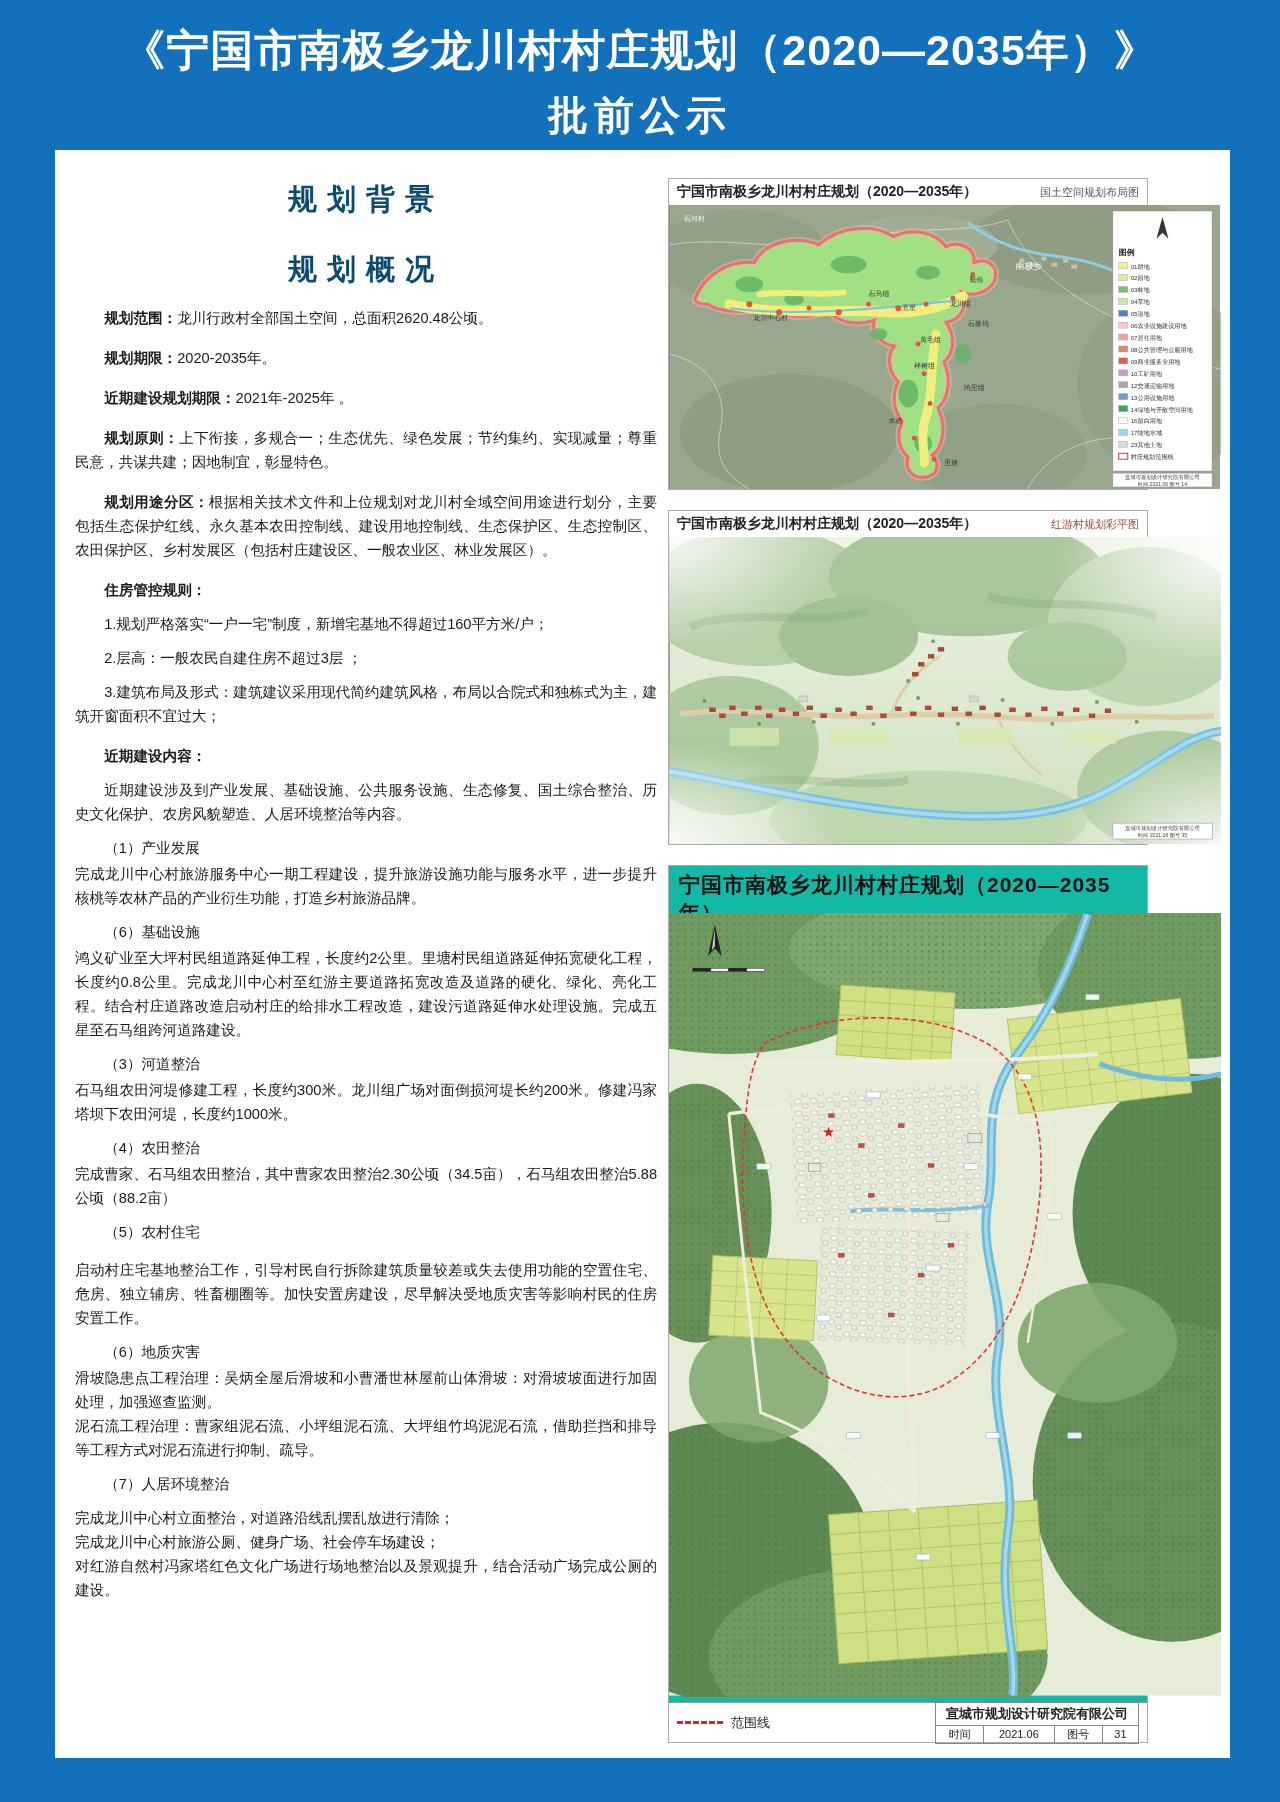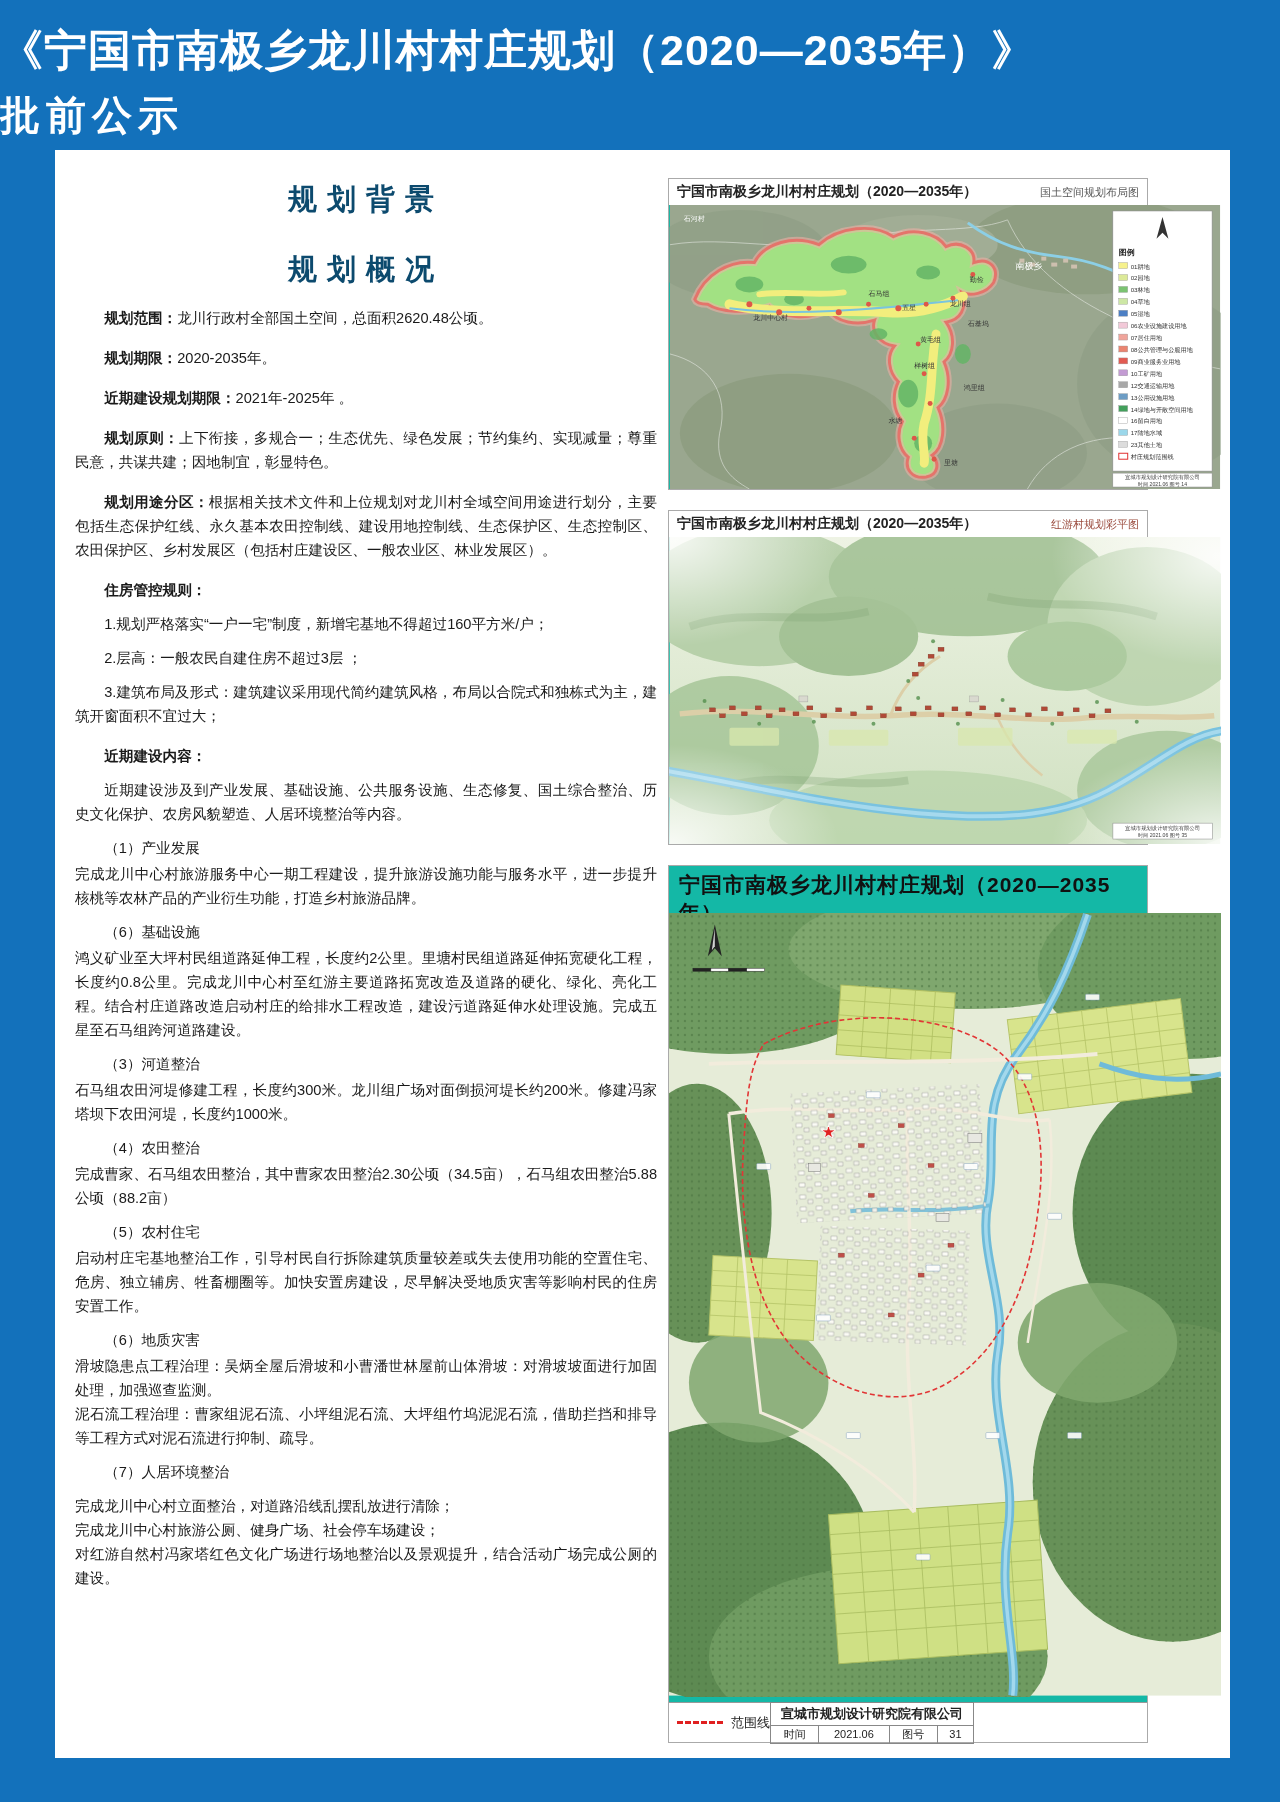--- a/index.html
+++ b/index.html
@@ -1,19 +1,19 @@
 <!DOCTYPE html>
 <html><head>
 <meta charset="utf-8">
 <style>
   html,body{margin:0;padding:0;}
   body{font-family:"Liberation Sans","DejaVu Sans",sans-serif;}
   .page{position:relative;width:1280px;height:1802px;background:#1371BB;overflow:hidden;}
   
-  .banner{position:absolute;top:0;left:0;width:1280px;height:150px;text-align:left;color:#fff;}
+  .banner{position:absolute;top:0;left:0;width:1280px;height:150px;text-align:center;color:#fff;}
   .banner-title{margin-top:22px;font-size:43px;font-weight:bold;letter-spacing:1px;}
   .banner-subtitle{margin-top:8px;font-size:40px;font-weight:bold;letter-spacing:6px;}
   
   .sheet{position:absolute;left:55px;top:150px;width:1175px;height:1608px;background:#ffffff;}
   .col-left{position:absolute;left:20px;top:0;width:582px;height:1600px;overflow:hidden;color:#1a1a1a;}
   .col-right{position:absolute;left:613px;top:0;width:554px;height:1608px;}
   
   .sec{color:#0c4a6e;font-size:29px;font-weight:bold;text-align:center;letter-spacing:10px;margin:30px 0 16px 0;}
   .para{font-size:14.6px;line-height:24px;text-align:justify;margin:0 0 10px 0;}
   .indent{text-indent:2em;}
@@ -28,21 +28,21 @@
   .maphead{display:flex;justify-content:space-between;align-items:center;height:26px;padding:0 8px;background:#fff;}
   .maphead .mt{font-size:14px;font-weight:bold;color:#222;}
   .maphead .ms{font-size:11px;color:#555;}
   .maphead .ms.red{color:#9a4a3c;}
   .m3head{padding:5px 10px 2px 10px;height:47px;box-sizing:border-box;}
   .m3head .mt{font-size:21px;font-weight:bold;color:#111;letter-spacing:1px;}
   .m3head .ms{display:block;text-align:right;font-size:12.5px;color:#444;margin-top:1px;}
   .mapsvg{display:block;}
   
   .m3bar{position:absolute;left:0;bottom:0;width:100%;height:40px;background:#fff;border-top:1px solid #999;
-         display:flex;justify-content:flex-start;align-items:center;padding:1px 8px;box-sizing:border-box;}
+         display:flex;justify-content:space-between;align-items:center;padding:1px 8px;box-sizing:border-box;}
   .rangekey{display:flex;align-items:center;font-size:13px;color:#222;}
   .rangekey .dash{display:inline-block;width:46px;border-top:3px dashed #E02020;margin-right:8px;}
   table.meta{border-collapse:collapse;font-size:11px;color:#222;}
   table.meta td{border:1px solid #888;padding:1px 8px;text-align:center;}
   table.meta .company{font-size:13px;font-weight:bold;padding:2px 10px;}
   svg text{font-family:"Liberation Sans","DejaVu Sans",sans-serif;}
 </style>
 </head>
 <body>
 
@@ -76,21 +76,21 @@
       <p class="para indent">近期建设涉及到产业发展、基础设施、公共服务设施、生态修复、国土综合整治、历史文化保护、农房风貌塑造、人居环境整治等内容。</p>
 
       <p class="para indent" style="margin-bottom:2px">（1）产业发展</p>
       <p class="para preline">完成龙川中心村旅游服务中心一期工程建设，提升旅游设施功能与服务水平，进一步提升核桃等农林产品的产业衍生功能，打造乡村旅游品牌。</p>
       <p class="para indent" style="margin-bottom:2px">（6）基础设施</p>
       <p class="para preline">鸿义矿业至大坪村民组道路延伸工程，长度约2公里。里塘村民组道路延伸拓宽硬化工程，长度约0.8公里。完成龙川中心村至红游主要道路拓宽改造及道路的硬化、绿化、亮化工程。结合村庄道路改造启动村庄的给排水工程改造，建设污道路延伸水处理设施。完成五星至石马组跨河道路建设。</p>
       <p class="para indent" style="margin-bottom:2px">（3）河道整治</p>
       <p class="para preline">石马组农田河堤修建工程，长度约300米。龙川组广场对面倒损河堤长约200米。修建冯家塔坝下农田河堤，长度约1000米。</p>
       <p class="para indent" style="margin-bottom:2px">（4）农田整治</p>
       <p class="para preline">完成曹家、石马组农田整治，其中曹家农田整治2.30公顷（34.5亩），石马组农田整治5.88公顷（88.2亩）</p>
-      <p class="para indent" style="margin-bottom:2px">（5）农村住宅</p>
+      <p class="para indent" style="margin-bottom:14px">（5）农村住宅</p>
       <p class="para preline">启动村庄宅基地整治工作，引导村民自行拆除建筑质量较差或失去使用功能的空置住宅、危房、独立辅房、牲畜棚圈等。加快安置房建设，尽早解决受地质灾害等影响村民的住房安置工作。</p>
       <p class="para indent" style="margin-bottom:2px">（6）地质灾害</p>
       <p class="para preline">滑坡隐患点工程治理：吴炳全屋后滑坡和小曹潘世林屋前山体滑坡：对滑坡坡面进行加固处理，加强巡查监测。
 泥石流工程治理：曹家组泥石流、小坪组泥石流、大坪组竹坞泥泥石流，借助拦挡和排导等工程方式对泥石流进行抑制、疏导。</p>
       <p class="para indent" style="margin-bottom:10px">（7）人居环境整治</p>
       <p class="para preline">完成龙川中心村立面整治，对道路沿线乱摆乱放进行清除；
 完成龙川中心村旅游公厕、健身广场、社会停车场建设；
 对红游自然村冯家塔红色文化广场进行场地整治以及景观提升，结合活动广场完成公厕的建设。</p>
 
     </div>

